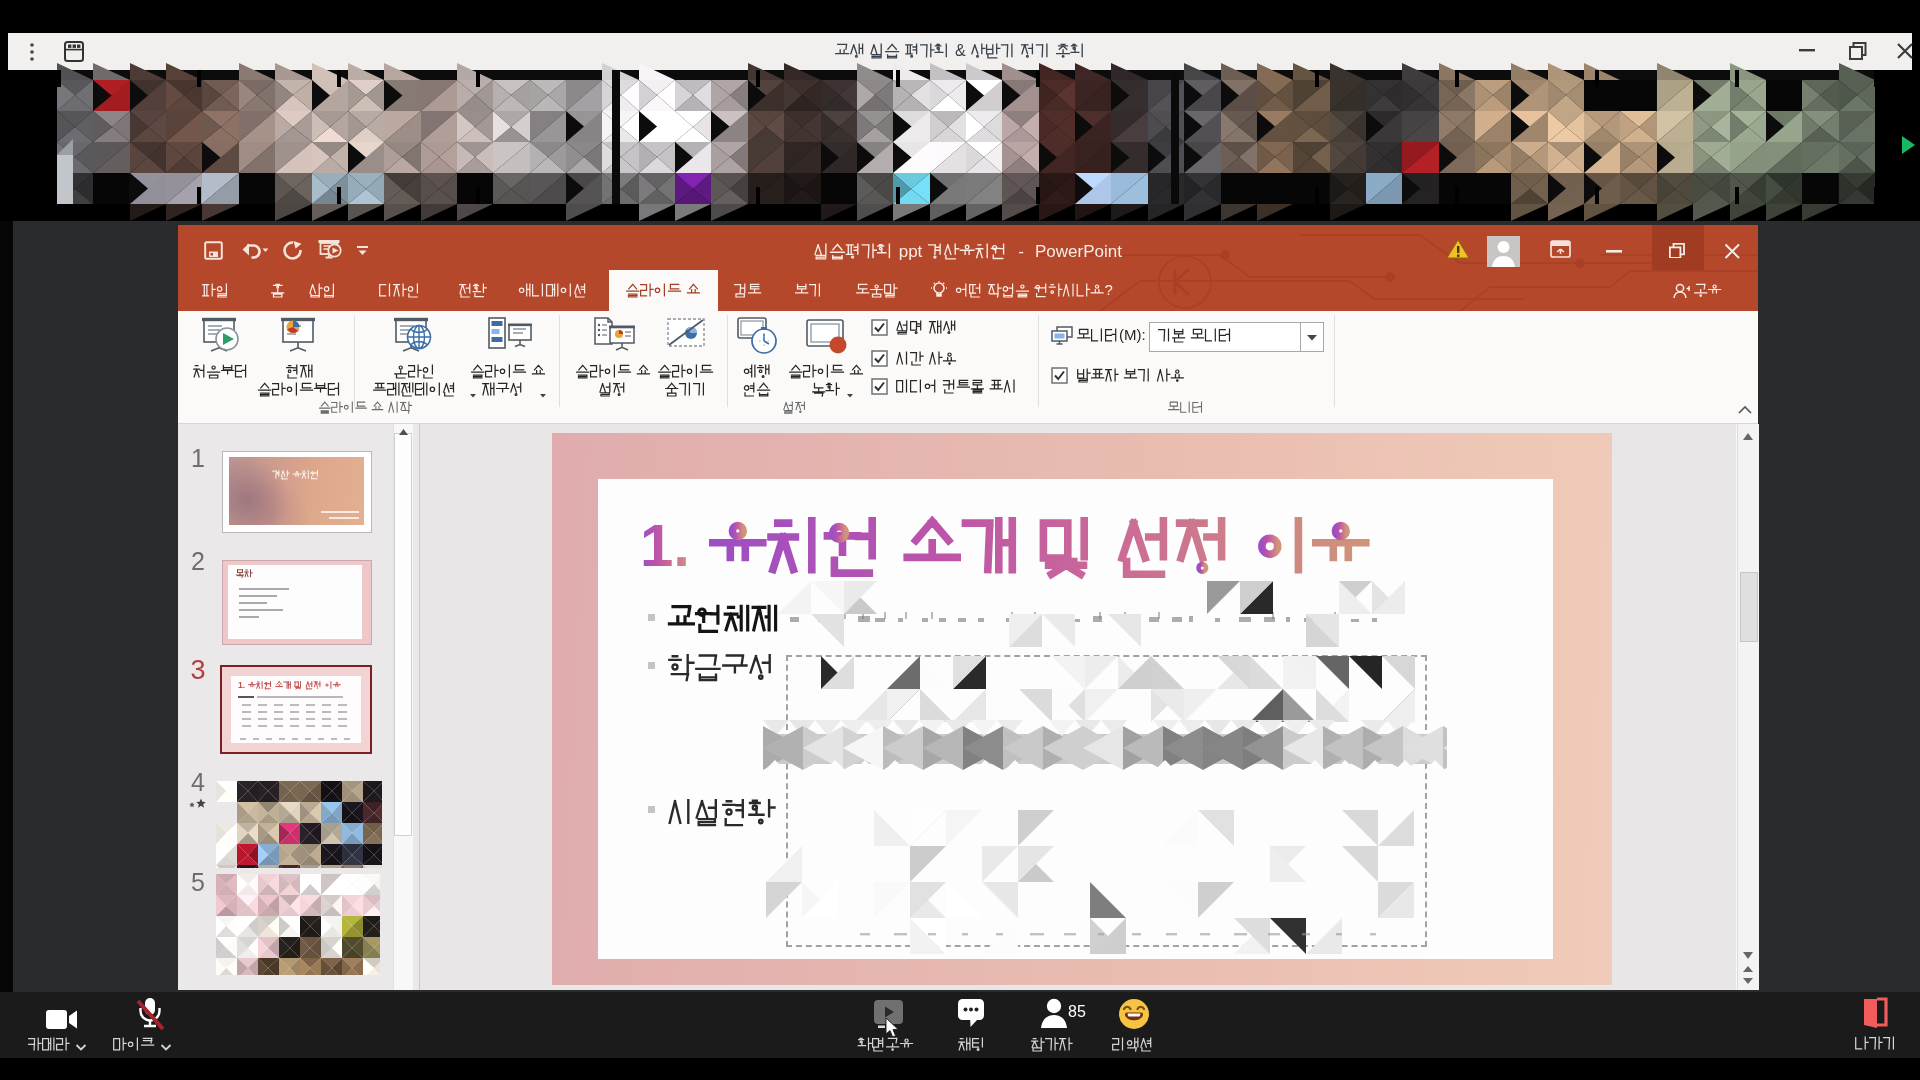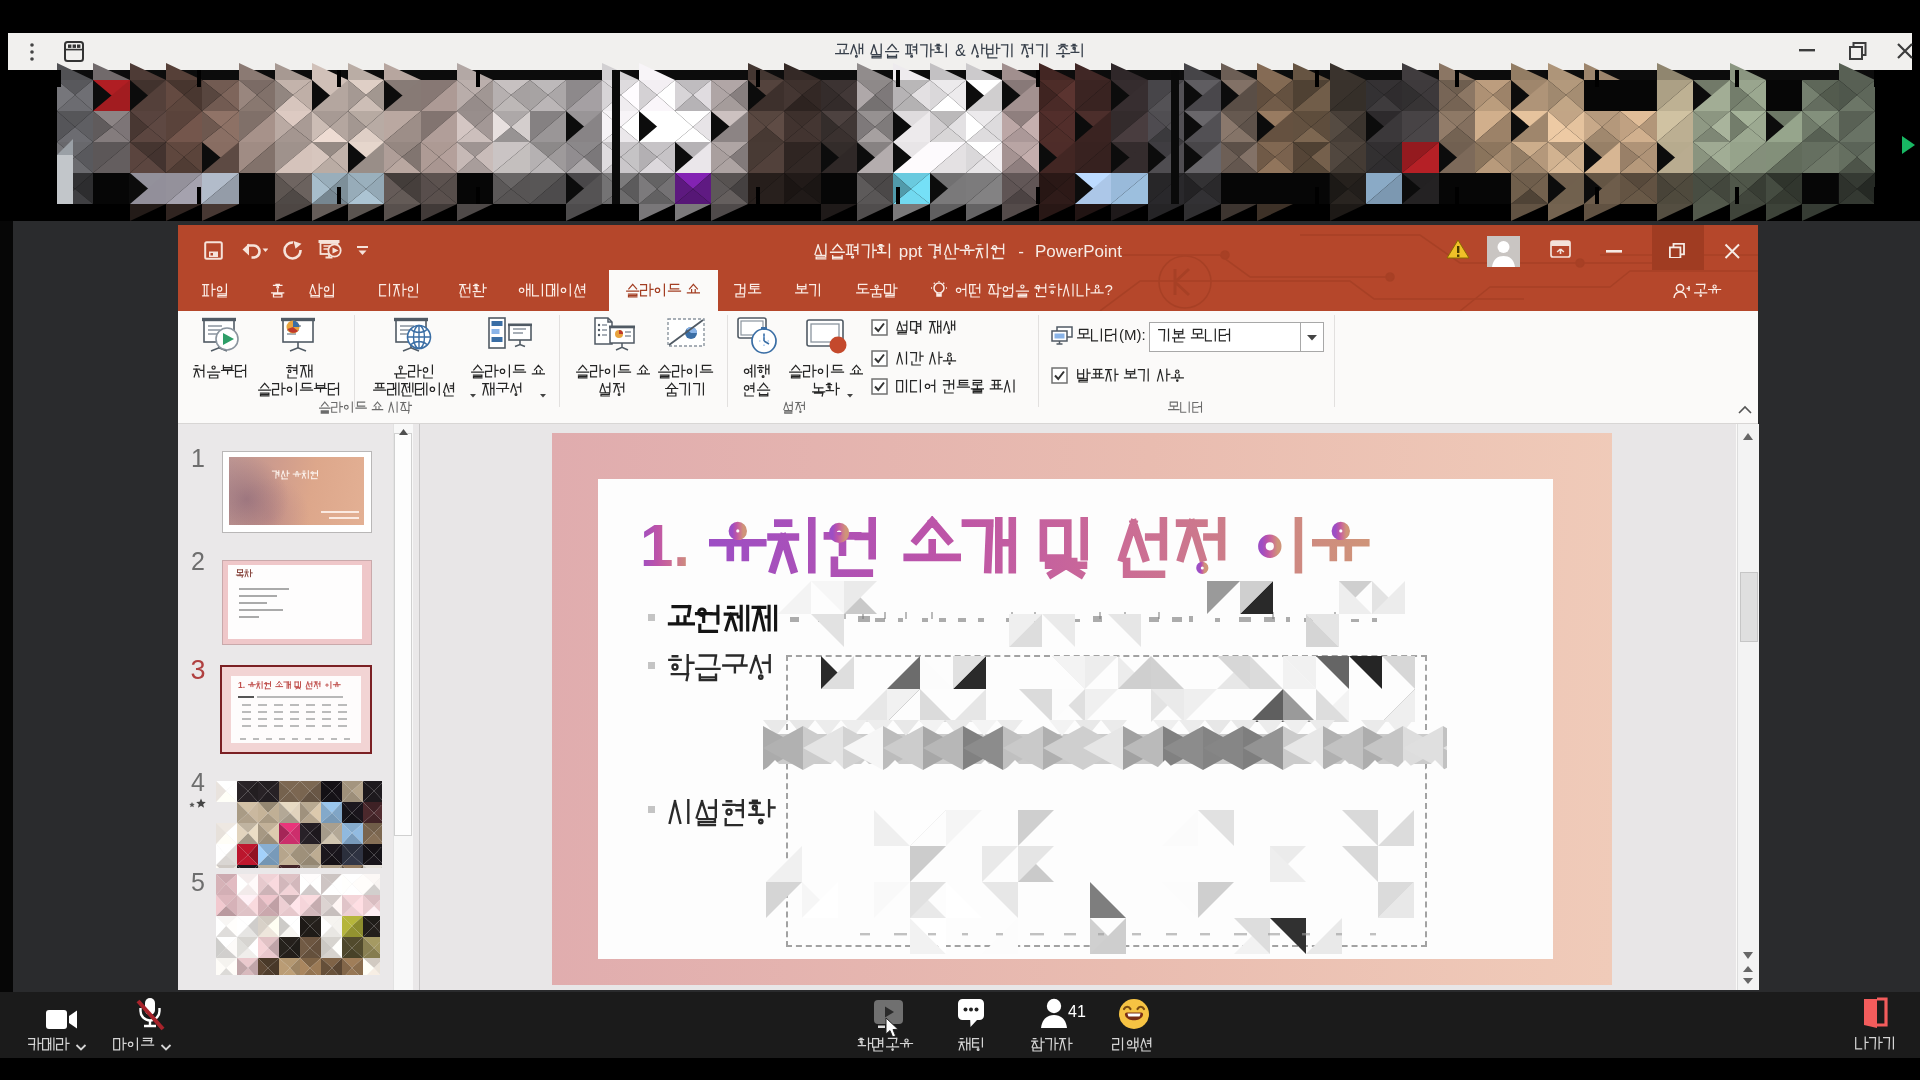--- a/index.html
+++ b/index.html
@@ -1857,21 +1857,21 @@
     <circle cx="20.5" cy="10.5" r="2" fill="#222"></circle>
   </svg>
 <svg style="position:absolute;left:958.0px;top:1037.0px;overflow:visible" width="28" height="19">
     <path d="M2.3 1.7L4.9 1.7M0.7 5.1L6.6 5.1M3.6 5.1L1.2 12.9M3.6 5.1L6.1 12.9M8.7 1.2L8.7 12.9M11.9 1.2L11.9 12.9M8.7 6.4L11.9 6.4M14.6 1.7L20.5 1.7M14.6 5.9L20.5 5.9M14.6 1.7L14.6 10.1M14.6 10.1L20.5 10.1M24.4 1.2L24.4 9.8" fill="none" stroke="#d5d5d5" stroke-width="1.23" stroke-linecap="square"></path>
     <circle cx="20.1" cy="12.5" r="0.9" fill="none" stroke="#d5d5d5" stroke-width="1.23"></circle>
   </svg>
 <svg style="position:absolute;left:1040px;top:998px;" width="28" height="30">
     <circle cx="14" cy="8" r="7.2" fill="#fff"></circle>
     <path d="M1 30c1-9 6.5-13 13-13s12 4 13 13z" fill="#fff"></path>
   </svg>
-<div style="position:absolute;left:1068px;top:1003px;font-size:16px;color:#fff;font-family:'Liberation Sans'">41</div>
+<div style="position:absolute;left:1068px;top:1003px;font-size:16px;color:#fff;font-family:'Liberation Sans'">85</div>
 <svg style="position:absolute;left:1031.0px;top:1037.0px;overflow:visible" width="42" height="19">
     <path d="M2.3 1.7L4.9 1.7M0.7 4.2L6.6 4.2M3.6 4.2L1.2 10.1M3.6 4.2L6.1 10.1M10.2 1.2L10.2 9.8M10.2 5.1L13.1 5.1M2.0 10.9L10.3 10.9M2.0 10.9L2.0 14.0M10.3 10.9L10.3 14.0M2.0 14.0L10.3 14.0M14.6 1.7L20.5 1.7M20.5 1.7L20.0 12.9M24.1 1.2L24.1 12.9M24.1 6.4L27.1 6.4M28.6 1.7L34.5 1.7M31.5 1.7L28.9 12.9M31.5 1.7L34.1 12.9M38.1 1.2L38.1 12.9M38.1 6.4L41.0 6.4" fill="none" stroke="#d5d5d5" stroke-width="1.23" stroke-linecap="square"></path>
   </svg>
 <svg style="position:absolute;left:1118px;top:998px;" width="32" height="32">
     <circle cx="16" cy="16" r="15" fill="#f6c343"></circle>
     <path d="M6 11c1.5-3 5-3 6.5 0M19.5 11c1.5-3 5-3 6.5 0" fill="none" stroke="#7a4b12" stroke-width="2.2" stroke-linecap="round"></path>
     <path d="M7 17c1.5 7 16.5 7 18 0a2 2 0 0 0-2-2.4H9A2 2 0 0 0 7 17z" fill="#7a2e15"></path>
     <path d="M9.5 15.5h13c-.3 1.8-1 3-1 3h-11s-.7-1.2-1-3z" fill="#fff"></path>
   </svg>
 <svg style="position:absolute;left:1112.0px;top:1037.0px;overflow:visible" width="42" height="19">

